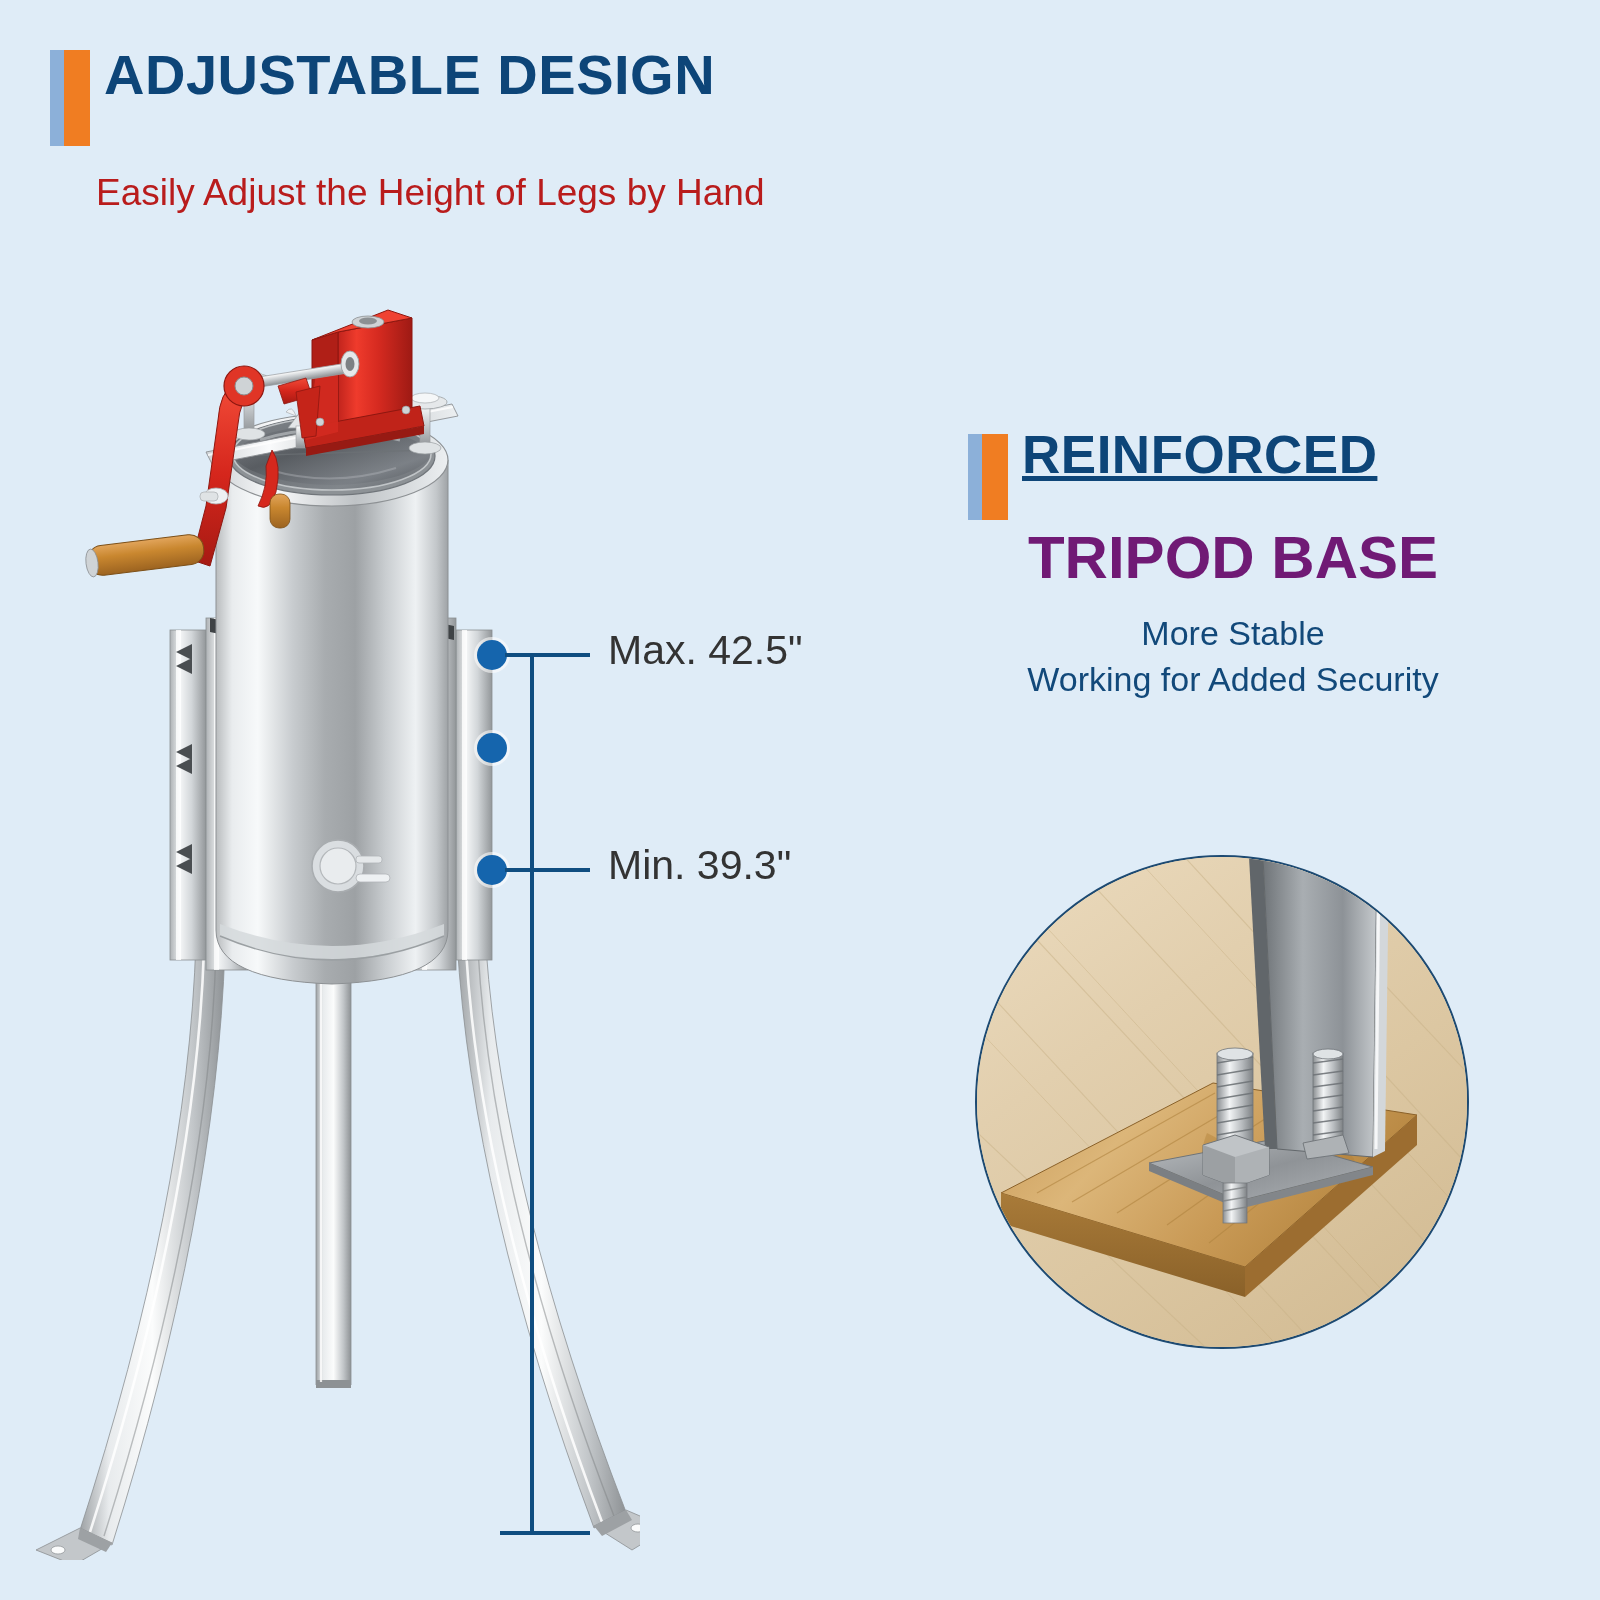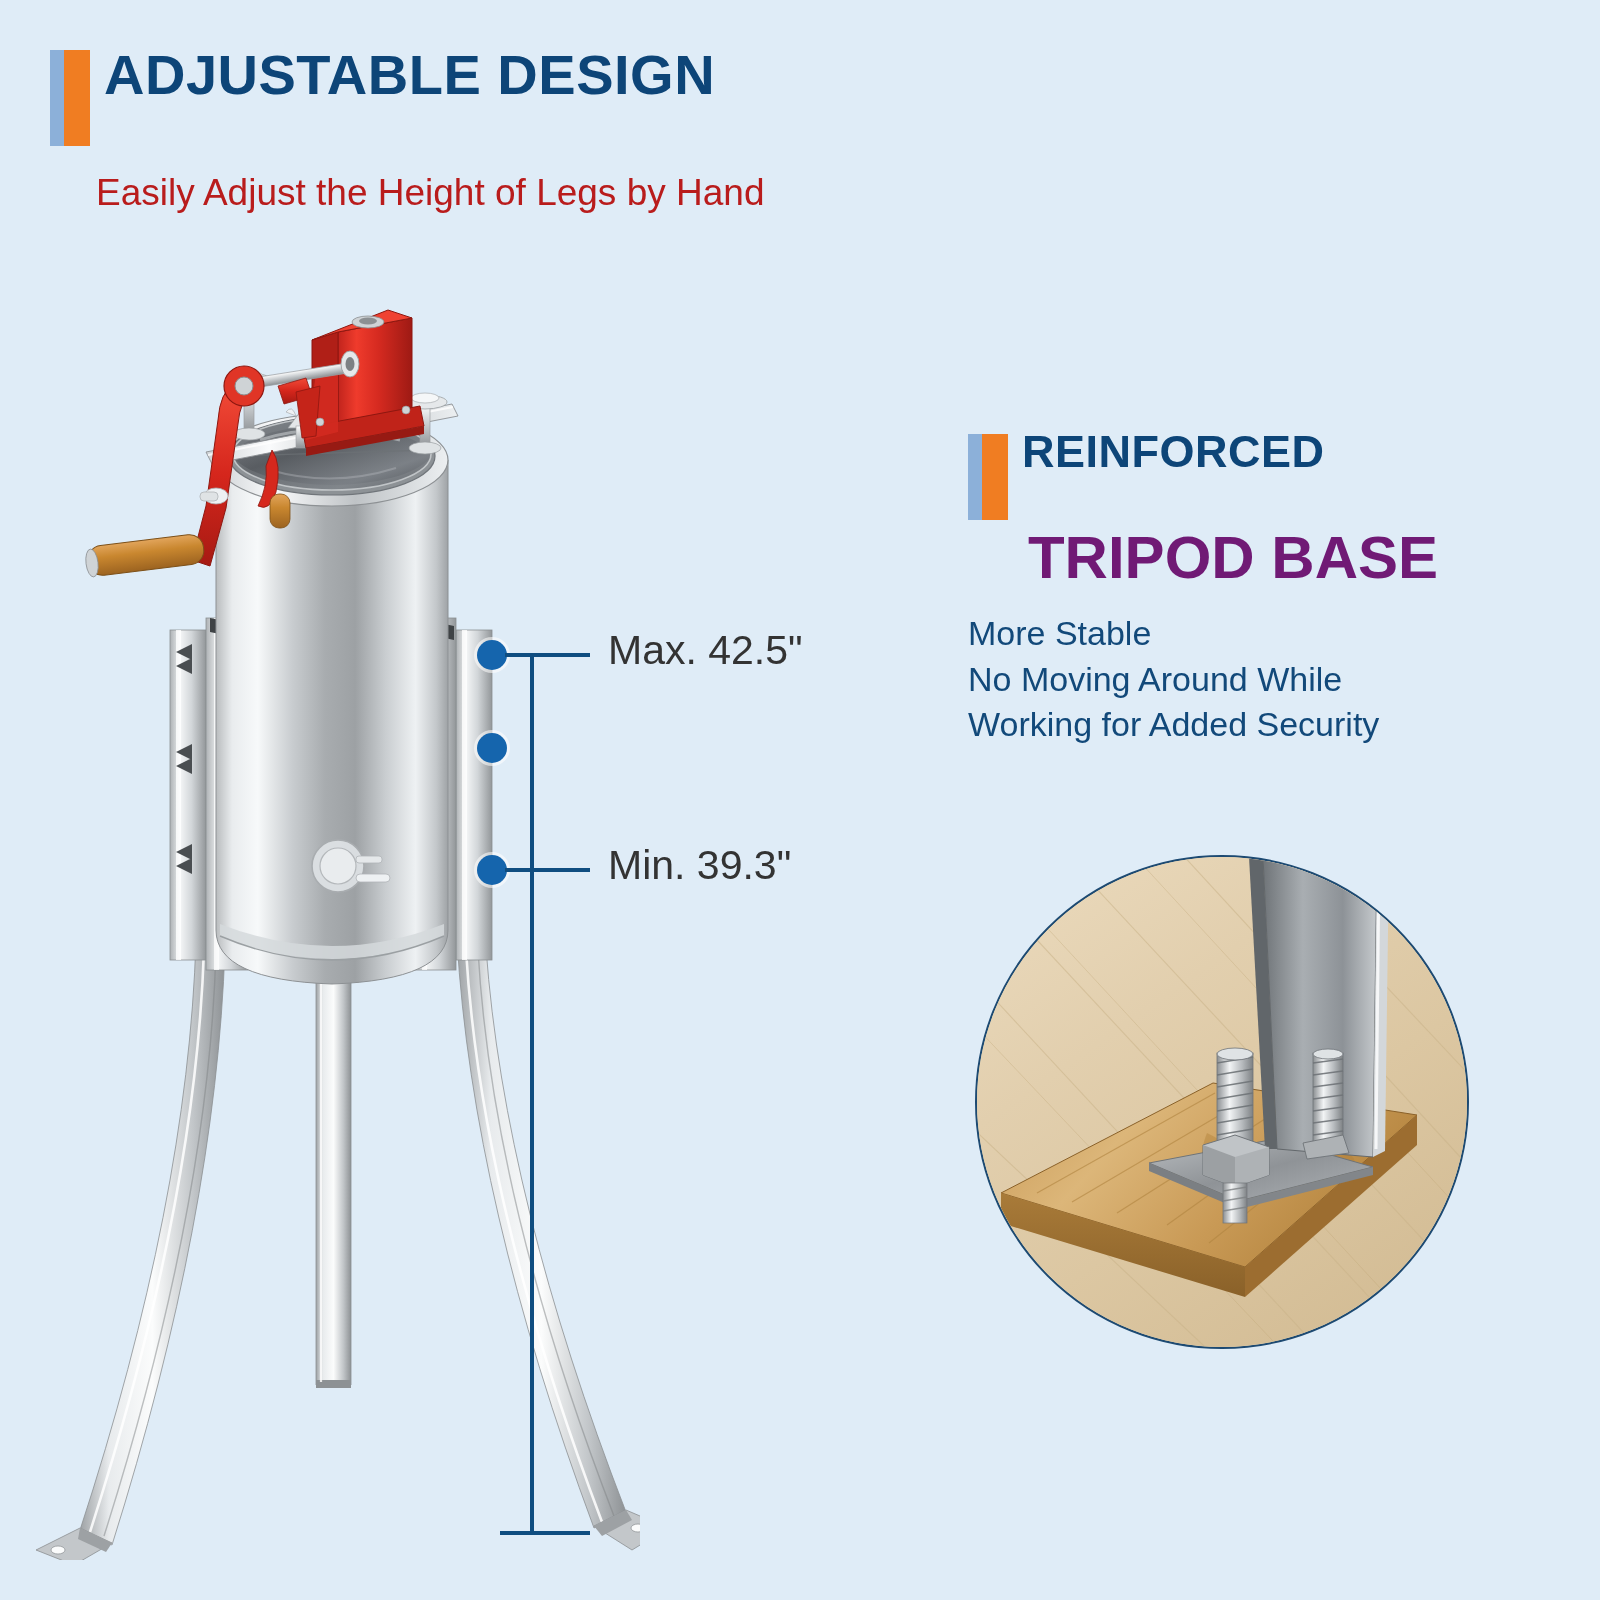--- a/index.html
+++ b/index.html
@@ -31,24 +31,24 @@
   }
 
   #hdr-left{left:50px;top:48px;}
   #hdr-left .head-title{font-size:56px;}
   #hdr-left .accent{height:96px;margin-top:2px;}
   #hdr-left .head-sub{font-size:37px;margin-top:26px;margin-left:46px;}
 
   #hdr-right{left:968px;top:430px;text-align:center;width:530px;}
   #hdr-right .head-row{justify-content:flex-start;}
   #hdr-right .accent{height:86px;margin-top:4px;}
-  #hdr-right .head-title{font-size:45px;}
+  #hdr-right .head-title{font-size:53px;text-decoration:underline;}
   #hdr-right .title2{font-size:60px;font-weight:bold;color:#701a75;margin-top:6px;text-align:center;line-height:1.05;}
   #hdr-right .body-lines{
-    margin-top:22px;color:#12497a;font-size:34px;line-height:1.34;text-align:left;
+    margin-top:22px;color:#12497a;font-size:34px;line-height:1.34;text-align:center;
   }
 
   
   .callout-label{
     position:absolute;color:#333333;font-size:41px;white-space:nowrap;
   }
   .lead-h{position:absolute;height:4px;background:#0f4d80;}
   .lead-v{position:absolute;width:4px;background:#0f4d80;}
   .dot{position:absolute;width:30px;height:30px;border-radius:50%;background:#1565ad;
        box-shadow:0 0 0 3px rgba(255,255,255,.55);}
@@ -85,21 +85,20 @@
     <div class="head-row">
       <div class="accent">
         <div class="bar-blue"></div>
         <div class="bar-orange"></div>
       </div>
       <div class="head-title">REINFORCED</div>
     </div>
     <div class="title2">TRIPOD BASE</div>
     <div class="body-lines">
       <div>More Stable</div>
-      <div>No Moving Around While</div>
       <div>Working for Added Security</div>
     </div>
   </div>
 
   <svg width="620" height="1260" viewBox="0 0 620 1260" style="position:absolute;left:20px;top:300px;">
     <defs>
       <linearGradient id="steelDrum" x1="0" y1="0" x2="1" y2="0">
         <stop offset="0" stop-color="#b9bcbe"></stop>
         <stop offset="0.07" stop-color="#e9ecee"></stop>
         <stop offset="0.18" stop-color="#f7f9fa"></stop>

